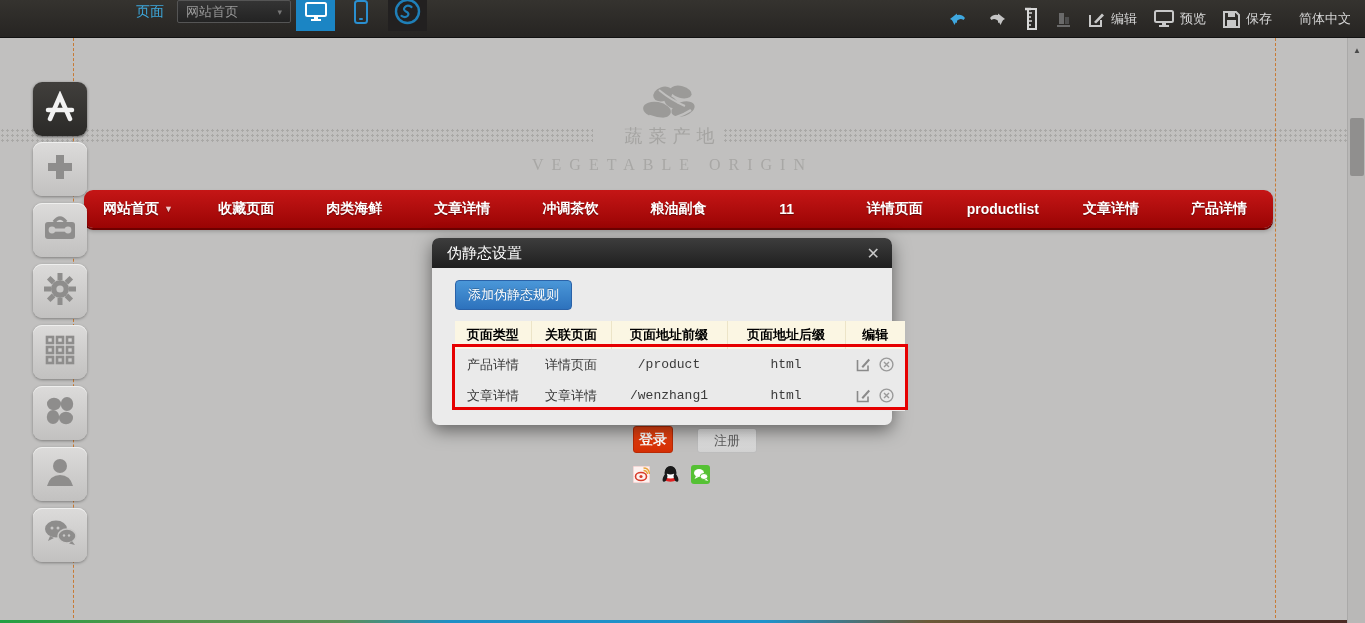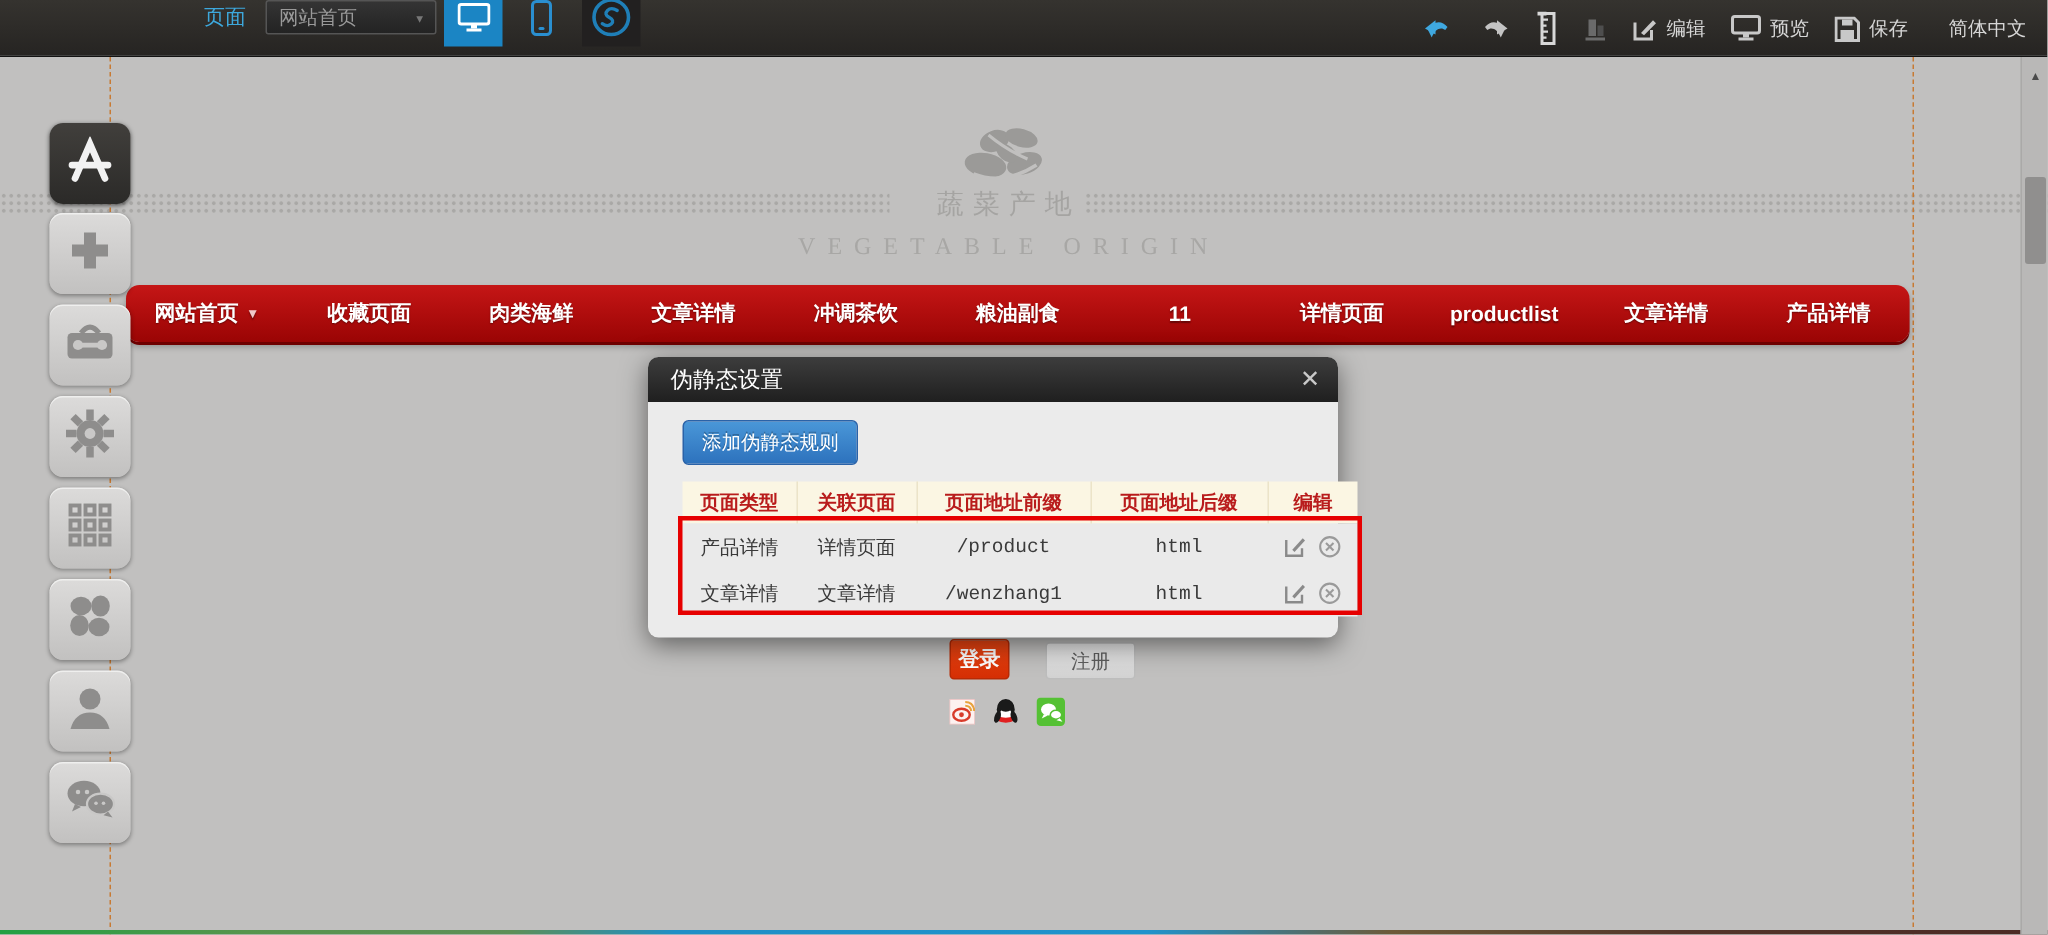--- a/index.html
+++ b/index.html
@@ -56,21 +56,21 @@
     background:#ebebeb; box-shadow:0 5px 18px rgba(0,0,0,.5); }
   .modal-head { height:30px; border-radius:7px 7px 0 0; background:linear-gradient(#3d3d3d,#1f1f1f);
     display:flex; align-items:center; padding:0 12px 0 15px; }
   .modal-title { color:#fff; font-size:15px; }
   .modal-close { margin-left:auto; color:#c9c9c9; font-size:16px; cursor:pointer; }
   .modal-body { padding:12px 22px 14px 23px;font-family:Liberation Mono, monospace; }
   .add-rule-btn { display:inline-block; padding:5px 12px; font-size:13px; color:#fff; cursor:pointer;
     background:linear-gradient(#4a97d8,#2d72bd); border:1px solid #2a62a8; border-radius:4px;
     text-shadow:0 -1px 0 rgba(0,0,0,.25); }
   table.rules { border-collapse:collapse; margin-top:11px; width:450px; font-size:13px; }
-  table.rules th { background:#fbf6e3; color:#b91c1c; font-weight:bold; height:28px;
+  table.rules th { background:#fbf6e3; color:#000000; font-weight:bold; height:28px;
     border-left:1px solid #ece4c8; }
   table.rules th:first-child { border-left:none; }
   table.rules td { height:31px; color:#3a3a3a; text-align:center; background:#eaeaea; }
   .c0{width:76px;} .c1{width:80px;} .c2{width:116px;} .c3{width:118px;} .c4{width:60px;}
   .row-icons { display:flex; gap:8px; justify-content:center; }
   .row-icons span { cursor:pointer; display:flex; }
   .red-box { position:absolute; left:20px; top:106px; width:456px; height:66px;
     border:3px solid #e60000; z-index:5; pointer-events:none; }
 
   

